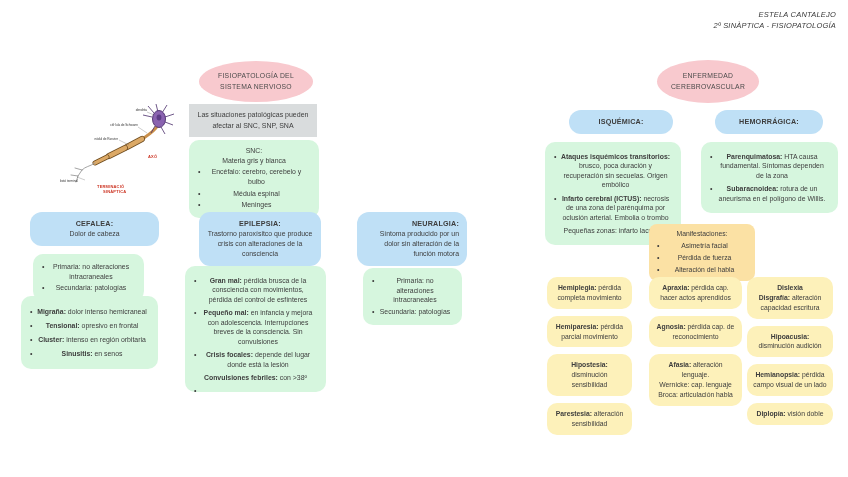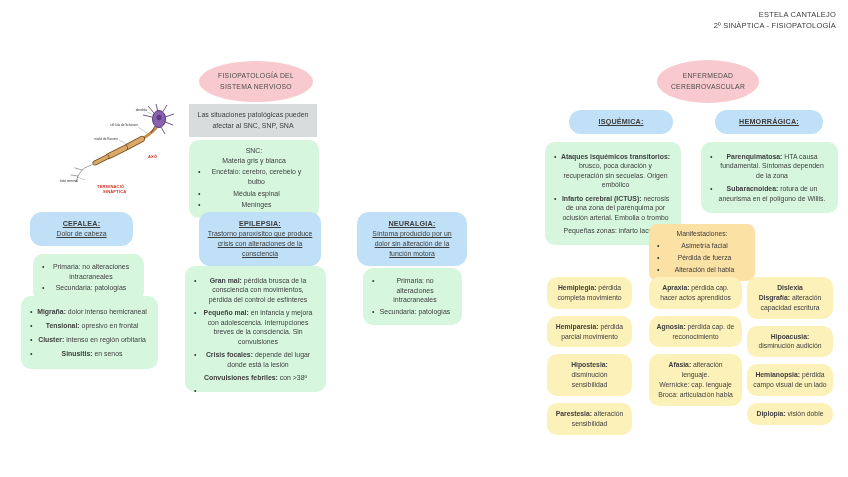--- a/index.html
+++ b/index.html
@@ -3,29 +3,29 @@
 <meta charset="utf-8">
 <style>
   html,body{margin:0;padding:0;}
   body{
     width:848px;height:477px;position:relative;background:#ffffff;
     font-family:"Liberation Sans",sans-serif;color:#3d3d3d;overflow:hidden;
   }
   .abs{position:absolute;box-sizing:border-box;}
   .header{
     top:10px;right:12px;text-align:right;font-size:7.5px;line-height:1.45;
-    color:#3a3a3a;letter-spacing:.2px;
+    color:#3a3a3a;letter-spacing:.2px;font-style:italic;
   }
   .ellipse{
     background:#f8c9ce;border-radius:50%;display:flex;align-items:center;justify-content:center;
     text-align:center;font-size:6.8px;letter-spacing:.3px;padding:4px 12px;line-height:1.5;color:#4a4a4a;
   }
   .graybox{background:#d9dcdd;text-align:center;font-size:7px;line-height:1.5;padding:6px 8px;}
   .greenbox{background:#d6f6de;border-radius:10px;text-align:center;font-size:6.9px;line-height:1.4;padding:6px 7px;}
-  .bluebox{background:#bfe0f6;border-radius:12px;text-align:center;font-size:6.9px;line-height:1.45;padding:7px 8px;text-decoration:underline;}
+  .bluebox{background:#bfe0f6;border-radius:12px;text-align:center;font-size:6.9px;line-height:1.45;padding:7px 8px;}
   .tanbox{background:#fbe1a4;border-radius:8px;text-align:center;font-size:6.8px;line-height:1.45;padding:5px 6px;}
   .boxtitle{font-weight:bold;font-size:7.2px;letter-spacing:.2px;}
   .term{font-weight:bold;}
   .col{display:flex;flex-direction:column;gap:7px;}
   .sym{background:#fdf1ba;border-radius:10px;text-align:center;font-size:6.8px;line-height:1.45;padding:6px 6px;}
   .li{position:relative;text-align:center;margin:2px 0;padding:0 3px 0 8px;}
   .li::before{content:"•";position:absolute;left:2px;top:0;font-size:7px;color:#3d3d3d;}
   .li.nobullet{padding-left:3px;}
   .li.nobullet::before{content:none;}
   .spread .li{margin:4.5px 0;}
@@ -87,21 +87,21 @@
 <div class="abs greenbox" style="left:189px;top:140px;width:130px;">
   <div>SNC:</div>
   <div>Materia gris y blanca</div>
   <div>
       <div class="li"><span>Encéfalo: cerebro, cerebelo y bulbo</span></div>
       <div class="li"><span>Médula espinal</span></div>
       <div class="li"><span>Meninges</span></div>
     </div>
 </div>
 
-<div class="abs bluebox" style="left:30px;top:212px;width:103px;">
+<div class="abs bluebox" style="left:30px;top:212px;width:129px;">
   <div class="boxtitle">CEFALEA:</div>
   <div>Dolor de cabeza</div>
 </div>
 
 <div class="abs greenbox" style="left:33px;top:254px;width:111px;">
   <div>
       <div class="li"><span>Primaria: no alteraciones intracraneales</span></div>
       <div class="li"><span>Secundaria: patologías</span></div>
     </div>
 </div>
@@ -123,21 +123,21 @@
 <div class="abs greenbox mid" style="left:185px;top:266px;width:141px;">
   <div>
       <div class="li"><span class="term">Gran mal:</span><span> pérdida brusca de la consciencia con movimientos, pérdida del control de esfínteres</span></div>
       <div class="li"><span class="term">Pequeño mal:</span><span> en infancia y mejora con adolescencia. Interrupciones breves de la consciencia. Sin convulsiones</span></div>
       <div class="li"><span class="term">Crisis focales:</span><span> depende del lugar donde está la lesión</span></div>
       <div class="li nobullet"><span class="term">Convulsiones febriles:</span><span> con &gt;38º</span></div>
       <div class="li"><span> </span></div>
     </div>
 </div>
 
-<div class="abs bluebox" style="left:357px;top:212px;width:110px;">
+<div class="abs bluebox" style="left:357px;top:212px;width:110px;text-align:right;">
   <div class="boxtitle">NEURALGIA:</div>
   <div>Síntoma producido por un dolor sin alteración de la función motora</div>
 </div>
 
 <div class="abs greenbox" style="left:363px;top:268px;width:99px;">
   <div>
       <div class="li"><span>Primaria: no alteraciones intracraneales</span></div>
       <div class="li"><span>Secundaria: patologías</span></div>
     </div>
 </div>

